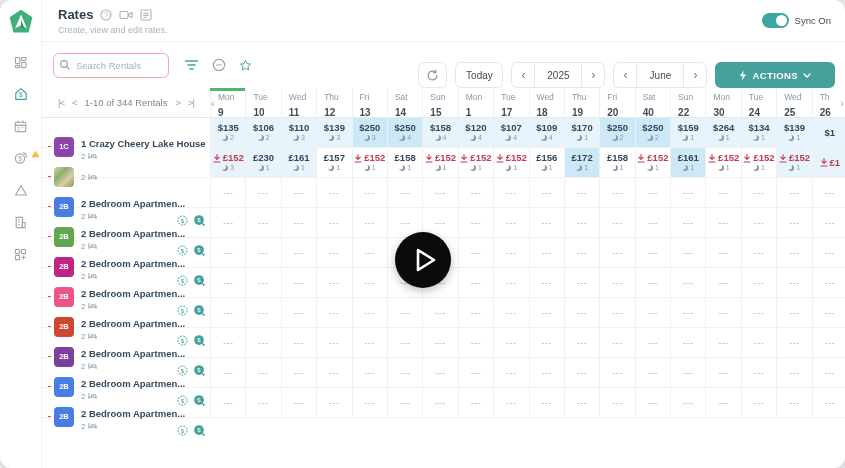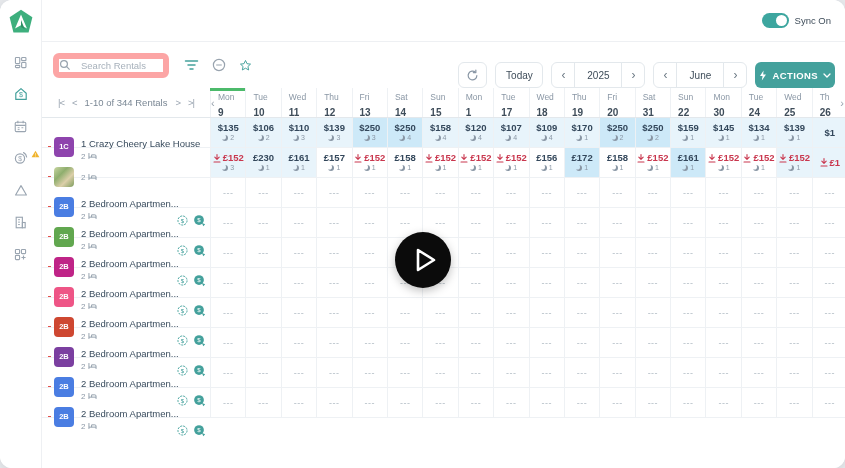--- a/index.html
+++ b/index.html
@@ -29,39 +29,39 @@
   .sync { position:absolute; right:14px; top:13px; display:flex; align-items:center; gap:6px; }
   .toggle { width:27px; height:15px; border-radius:8px; background:#3da69f; position:relative; cursor:pointer; }
   .toggle::after { content:""; position:absolute; right:2px; top:2px; width:11px; height:11px;
                    border-radius:50%; background:#fff; }
   .sync-label { font-size:9.5px; color:#3f4d5a; }
 
   
   .toolbar { position:absolute; left:42px; top:42px; right:0; height:46px; background:#fff;
              display:flex; align-items:center; z-index:2; }
   .search-box { position:relative; margin-left:11px; }
-  .search-box input { width:116px; height:25px; border:6px solid #fca5a5; border-radius:6px;
+  .search-box input { width:116px; height:25px; border:1px solid #fca5a5; border-radius:6px;
                       padding:0 6px 0 22px; font-size:9.5px; color:#55626e; outline:none;
                       font-family:"Liberation Sans", sans-serif; }
   .search-box input::placeholder { color:#a7b1bb; }
   .search-box svg { position:absolute; left:6px; top:6px; }
   .tool-icons { display:flex; align-items:center; gap:13px; margin-left:15px; }
   .tool-icons span { display:flex; cursor:pointer; }
   .tb-right { margin-left:auto; margin-right:10px; display:flex; align-items:center; gap:8px; }
   .btn { height:26px; background:#fff; border:1px solid #e3e8ec; border-radius:6px;
          display:flex; align-items:center; justify-content:center; cursor:pointer;
          font-size:10px; color:#3f4d5a;margin-top:20px; }
   .btn-refresh { width:29px; color:#8a97a5; }
   .btn-today { width:48px; }
   .stepper { display:flex; }
   .stepper .chev { width:24px; border-radius:6px 0 0 6px; color:#6b7884; font-size:12px; }
   .stepper .chev.r { border-radius:0 6px 6px 0; margin-left:-1px; }
   .stepper .mid { width:48px; border-radius:0; margin-left:-1px; font-size:10px; }
   .btn-actions { background:#44a19c; border:none; color:#fff; font-size:9.5px; font-weight:700;
-                 letter-spacing:.4px; padding:0 4px; display:flex; gap:5px; align-items:center; }
+                 letter-spacing:.4px; padding:0 24px; display:flex; gap:5px; align-items:center; }
 
   
   .table { position:absolute; left:42px; top:88px; right:0; bottom:0; background:#fff; overflow:hidden; }
   .thead { display:flex; height:30px; border-bottom:1px solid #e3e8ec; }
   .namehead { width:168px; flex:0 0 168px; display:flex; align-items:center; justify-content:center;
               gap:8px; color:#8a97a5; font-size:9.5px; }
   .pg-arrow { cursor:pointer; font-size:9.5px; letter-spacing:-1px; color:#9aa5b1; }
   .pg-label { color:#7a8794; }
   .days { flex:1; display:flex; overflow:hidden; }
   .day { flex:0 0 35.4px; width:35.4px; border-left:1px solid #eef1f4; position:relative;
@@ -76,21 +76,21 @@
 
   .row { display:flex; height:30px; border-bottom:1px solid #eef1f4; }
   .namecell { width:168px; flex:0 0 168px; position:relative; display:flex; align-items:center;
               padding-left:12px; cursor:pointer;margin-top:28px; }
   .namecell::before { content:""; position:absolute; left:6px; top:0; bottom:0; width:3px; background:#e2504c; }
   .badge { width:20px; height:20px; border-radius:4px; flex:0 0 20px; display:flex; align-items:center;
            justify-content:center; color:#fff; font-size:7.5px; font-weight:700; }
   .thumb { width:20px; height:20px; border-radius:4px; flex:0 0 20px;
            background:linear-gradient(135deg,#c9d6a2 0%,#8fae6e 35%,#dccfa9 65%,#7d9c5d 100%); }
   .nameblock { margin-left:7px; min-width:0; flex:1; }
-  .rname { font-size:9.5px; font-weight:400; color:#374a5c; white-space:nowrap; overflow:hidden; line-height:11px; }
+  .rname { font-size:9.5px; font-weight:700; color:#374a5c; white-space:nowrap; overflow:hidden; line-height:11px; }
   .rbeds { font-size:8px; color:#8a97a5; display:flex; align-items:center; gap:3px; margin-top:1px; }
   .ractions { position:absolute; right:4px; top:8px; display:flex; gap:4px; }
   .ractions span { display:flex; cursor:pointer; }
 
   .cell { flex:0 0 35.4px; width:35.4px; border-left:1px solid #eef1f4; display:flex;
           flex-direction:column; align-items:center; justify-content:center; gap:1px; cursor:pointer; }
   .cell.bgl { background:#e8f4fb; }
   .cell.bgd { background:#cde9f8; }
   .rate { font-size:9.5px; font-weight:700; color:#33475b; display:flex; align-items:center; gap:2px;
           line-height:10px; white-space:nowrap; }
@@ -189,20 +189,44 @@
                 <rect x="2.6" y="9" width="4.4" height="4.4" rx=".8"></rect>
                 <path d="M11.2 9 V13.4 M9 11.2 H13.4"></path>
               </g>
             </svg>
           </span>
         </div>
       </div>
   </div>
 
   <div class="top">
+    <div class="title-wrap">
+      <div class="title-row">
+        <span class="page-title">Rates</span>
+        <span class="t-icon">
+          <svg width="12" height="12" viewBox="0 0 12 12">
+              <circle cx="6" cy="6" r="5" fill="none" stroke="currentColor" stroke-width="1.1"></circle>
+              <text x="6" y="8.4" font-size="7" text-anchor="middle" fill="currentColor" font-family="Liberation Sans, sans-serif">?</text>
+            </svg>
+        </span>
+        <span class="t-icon">
+          <svg width="14" height="12" viewBox="0 0 14 12">
+              <rect x="1" y="2.5" width="8" height="7" rx="1.4" fill="none" stroke="currentColor" stroke-width="1.1"></rect>
+              <path d="M9.5 5.5 L13 3.4 V8.6 L9.5 6.5 Z" fill="none" stroke="currentColor" stroke-width="1.1" stroke-linejoin="round"></path>
+            </svg>
+        </span>
+        <span class="t-icon">
+          <svg width="12" height="12" viewBox="0 0 12 12">
+              <rect x="1" y="1" width="10" height="10" rx="1.4" fill="none" stroke="currentColor" stroke-width="1.1"></rect>
+              <path d="M3.2 4.4 H8.8 M3.2 6.4 H8.8 M3.2 8.4 H6.5" stroke="currentColor" stroke-width="1" fill="none"></path>
+            </svg>
+        </span>
+      </div>
+      <div class="subtitle">Create, view and edit rates.</div>
+    </div>
     <div class="sync">
       <div class="toggle"></div>
       <span class="sync-label">Sync On</span>
     </div>
   </div>
 
   <div class="toolbar">
     <div class="search-box">
       <svg width="12" height="12" viewBox="0 0 12 12">
           <circle cx="5" cy="5" r="3.4" fill="none" stroke="#98a3ae" stroke-width="1.2"></circle>
@@ -273,21 +297,21 @@
           <div class="day"><span class="dow">Wed</span><span class="date">11</span></div>
           <div class="day"><span class="dow">Thu</span><span class="date">12</span></div>
           <div class="day"><span class="dow">Fri</span><span class="date">13</span></div>
           <div class="day"><span class="dow">Sat</span><span class="date">14</span></div>
           <div class="day"><span class="dow">Sun</span><span class="date">15</span></div>
           <div class="day"><span class="dow">Mon</span><span class="date">1</span></div>
           <div class="day"><span class="dow">Tue</span><span class="date">17</span></div>
           <div class="day"><span class="dow">Wed</span><span class="date">18</span></div>
           <div class="day"><span class="dow">Thu</span><span class="date">19</span></div>
           <div class="day"><span class="dow">Fri</span><span class="date">20</span></div>
-          <div class="day"><span class="dow">Sat</span><span class="date">31</span></div>
+          <div class="day"><span class="dow">Sat</span><span class="date">40</span></div>
           <div class="day"><span class="dow">Sun</span><span class="date">22</span></div>
           <div class="day"><span class="dow">Mon</span><span class="date">30</span></div>
           <div class="day"><span class="dow">Tue</span><span class="date">24</span></div>
           <div class="day"><span class="dow">Wed</span><span class="date">25</span></div>
           <div class="day"><span class="dow">Th</span><span class="date">26</span><span class="navchev next">›</span></div>
         </div>
     </div>
     <div>
         <div class="row">
           <div class="namecell">
@@ -348,21 +372,21 @@
           </div>
           <div class="cell bgd">
             <span class="rate">$250</span>
             <span class="stay"><span class="moon"></span>2</span>
           </div>
           <div class="cell bgl">
             <span class="rate">$159</span>
             <span class="stay"><span class="moon"></span>1</span>
           </div>
           <div class="cell bgl">
-            <span class="rate">$145</span>
+            <span class="rate">$264</span>
             <span class="stay"><span class="moon"></span>1</span>
           </div>
           <div class="cell bgl">
             <span class="rate">$134</span>
             <span class="stay"><span class="moon"></span>1</span>
           </div>
           <div class="cell bgl">
             <span class="rate">$139</span>
             <span class="stay"><span class="moon"></span>1</span>
           </div>

